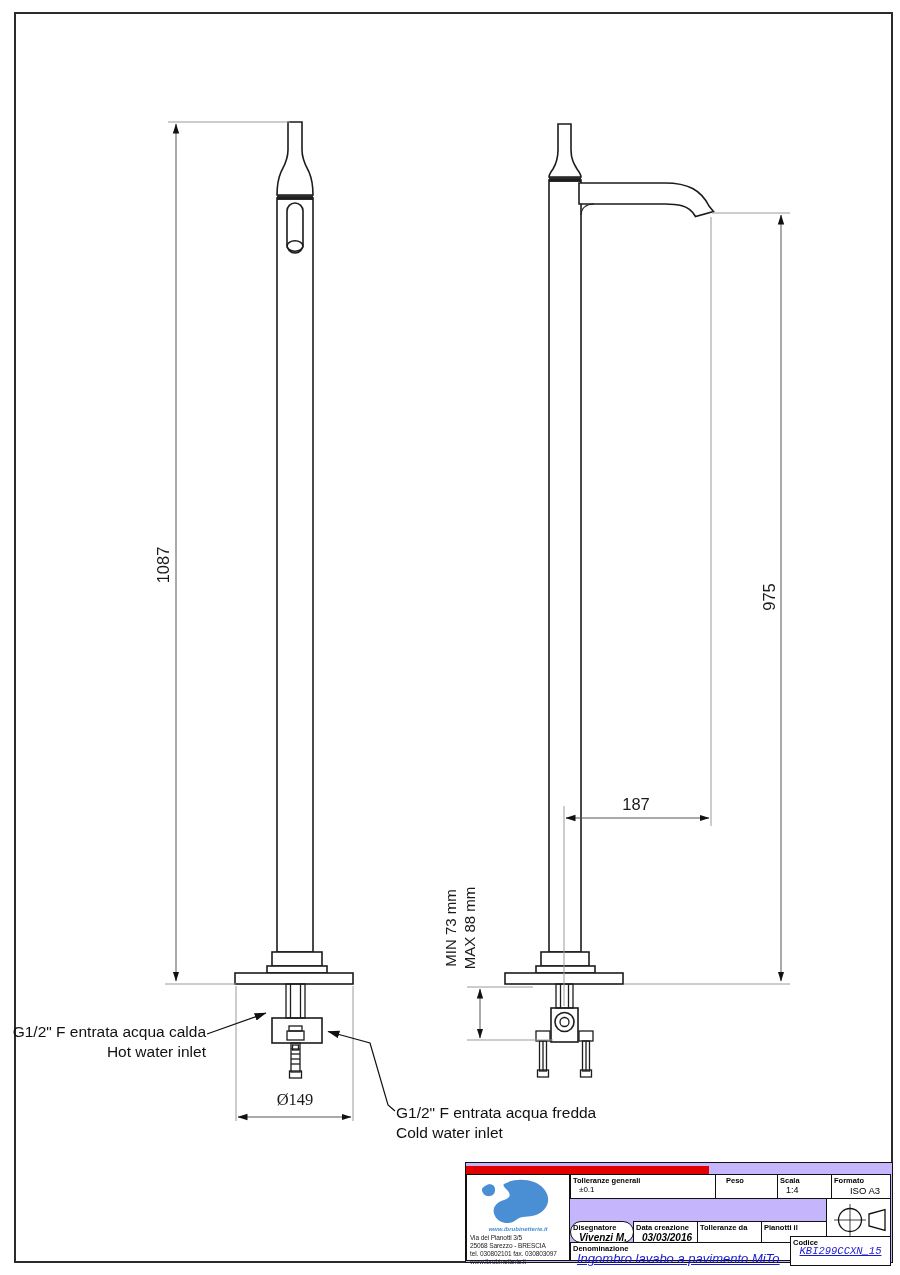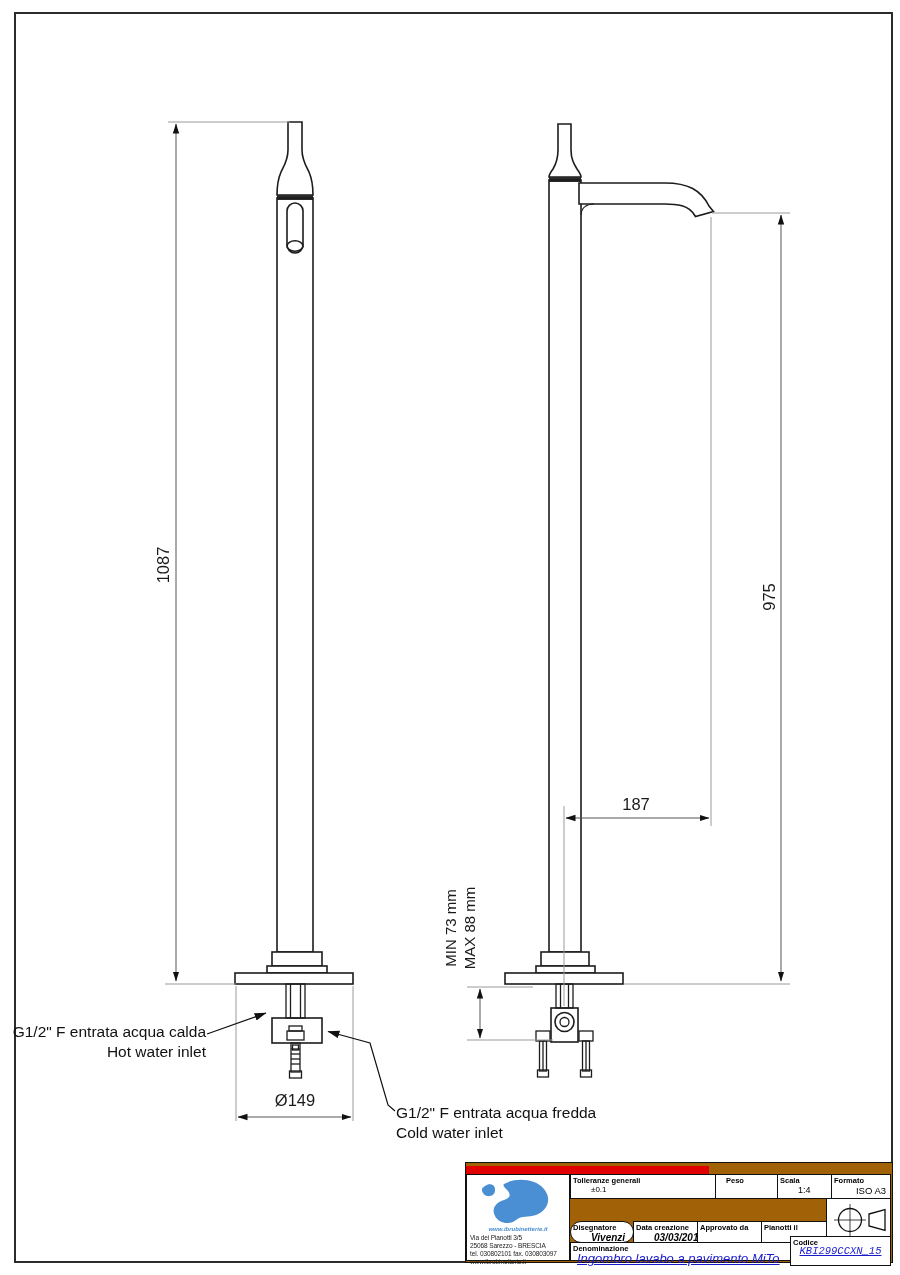--- a/index.html
+++ b/index.html
@@ -7,24 +7,24 @@
   #page{position:relative;width:900px;height:1275px;background:#fff;}
   #page-border{position:absolute;left:14px;top:12px;width:879px;height:1251px;
     border:2px solid #2b2b2b;box-sizing:border-box;}
   #drawing-svg{position:absolute;left:0;top:0;}
   .dim-label{position:absolute;display:flex;align-items:center;justify-content:center;
     font-size:16.5px;color:#1a1a1a;white-space:nowrap;}
   .rot{transform:rotate(-90deg);}
   .ann{position:absolute;font-size:15.5px;line-height:20px;color:#111;white-space:nowrap;}
   
   #title-block{position:absolute;left:465px;top:1162px;width:428px;height:101px;
-    border:1.5px solid #111;box-sizing:border-box;background:#a16207;}
+    border:1.5px solid #111;box-sizing:border-box;background:#c4b5fd;}
   .tb-cell{position:absolute;border:1px solid #111;box-sizing:border-box;background:#fff;}
   .tb-label{font-weight:bold;font-size:7.5px;padding:1px 0 0 2px;color:#000;}
-  .tb-value{font-size:8px;padding-left:20px;color:#000;}
+  .tb-value{font-size:8px;padding-left:8px;color:#000;}
   #red-strip{position:absolute;left:0;top:3px;width:243px;height:9px;background:#e10000;
     overflow:hidden;}
   #red-strip span{display:inline-block;font-size:6px;font-weight:bold;color:#fff;
     white-space:nowrap;transform:scaleX(0.86);transform-origin:0 50%;line-height:9px;padding-left:2px;}
   .blue-val{color:#1a1acd;font-style:italic;text-decoration:underline;white-space:nowrap;}
   .addr{font-size:6.5px;line-height:8px;color:#222;letter-spacing:-0.1px;white-space:nowrap;}
   .logo-url{font-size:6px;font-weight:bold;font-style:italic;color:#4a8fd3;text-align:center;}
 </style>
 </head>
 <body>
@@ -115,21 +115,21 @@
       <g stroke="#111" stroke-width="1.2">
         <line x1="207" y1="1034" x2="266" y2="1013" marker-end="url(#ah)"></line>
         <path d="M395,1111 L388,1105 L370,1043 L328,1031.5" marker-end="url(#ah)"></path>
       </g>
     </g>
   </svg>
 
   <div class="dim-label rot" style="left:133px;top:554px;width:60px;height:22px;">1087</div>
   <div class="dim-label rot" style="left:739px;top:586px;width:60px;height:22px;">975</div>
   <div class="dim-label" style="left:606px;top:794px;width:60px;height:20px;">187</div>
-  <div class="dim-label" style="left:263px;top:1090px;width:64px;height:20px;">Ø149</div>
+  <div class="dim-label" style="left:263px;top:1090px;width:64px;height:20px;font-family:Liberation Serif, serif;">Ø149</div>
   <div class="dim-label rot" style="left:408px;top:917px;width:84px;height:22px;font-size:15px;">MIN 73 mm</div>
   <div class="dim-label rot" style="left:427px;top:917px;width:84px;height:22px;font-size:15px;">MAX 88 mm</div>
 
   <div class="ann" style="left:8px;top:1022px;width:198px;text-align:right;">
     <div>G1/2" F entrata acqua calda</div>
     <div>Hot water inlet</div>
   </div>
   <div class="ann" style="left:396px;top:1103px;width:220px;text-align:left;">
     <div>G1/2" F entrata acqua fredda</div>
     <div>Cold water inlet</div>
@@ -183,21 +183,21 @@
 
     <div class="tb-cell" style="left:104px;top:58px;width:64px;height:22px;border-radius:11px;">
       <div class="tb-label">Disegnatore</div>
       <div class="tb-value" style="font-weight:bold;font-style:italic;font-size:10px;">Vivenzi M.</div>
     </div>
     <div class="tb-cell" style="left:167px;top:58px;width:65px;height:22px;">
       <div class="tb-label">Data creazione</div>
       <div class="tb-value" style="font-weight:bold;font-style:italic;font-size:10px;">03/03/2016</div>
     </div>
     <div class="tb-cell" style="left:231px;top:58px;width:65px;height:22px;">
-      <div class="tb-label">Approvato da</div>
+      <div class="tb-label">Tolleranze da</div>
     </div>
     <div class="tb-cell" style="left:295px;top:58px;width:66px;height:22px;">
       <div class="tb-label">Pianotti il</div>
     </div>
 
     <div class="tb-cell" style="left:104px;top:79px;width:221px;height:19px;">
       <div class="tb-label">Denominazione</div>
       <div class="blue-val" style="font-size:13px;padding-left:6px;margin-top:-2px;">Ingombro lavabo a pavimento MiTo</div>
     </div>
     <div class="tb-cell" style="left:324px;top:73px;width:101px;height:30px;">

